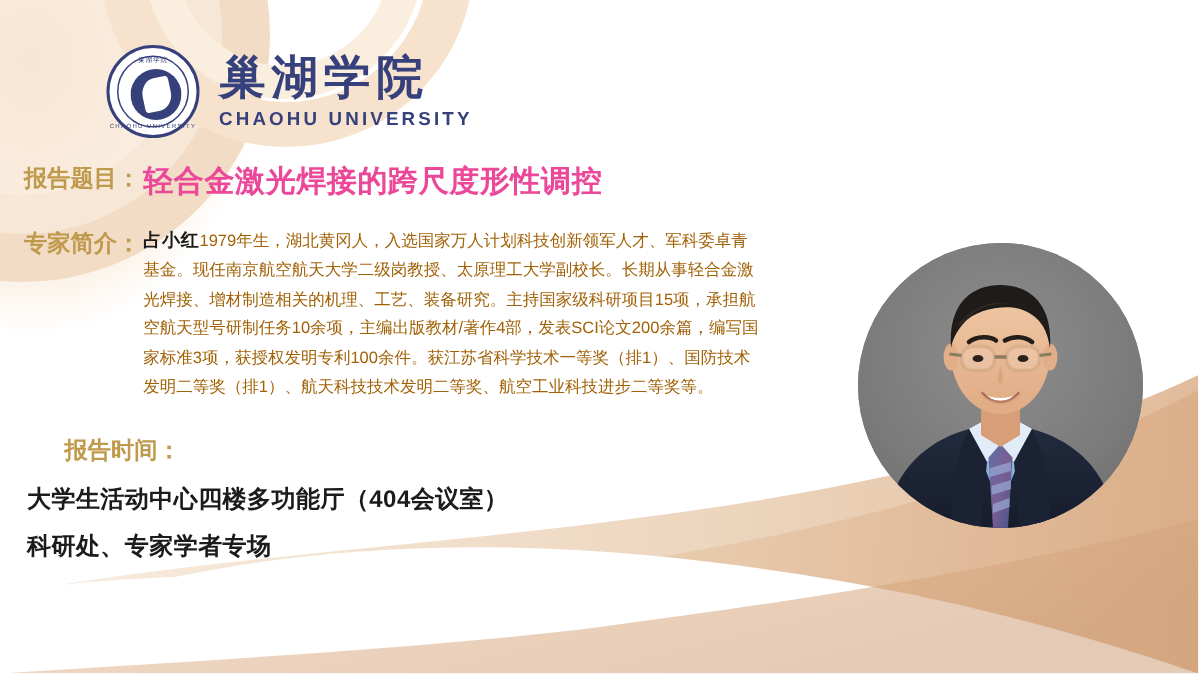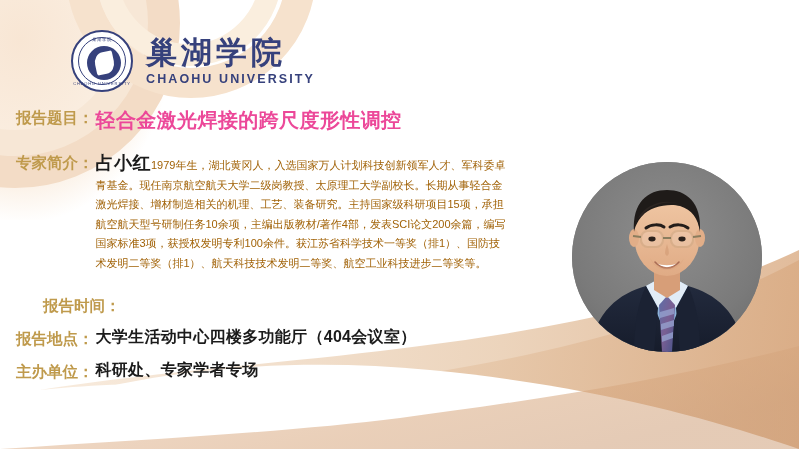--- a/index.html
+++ b/index.html
@@ -179,40 +179,39 @@
     color:#bf9a4c;
     font-size:15.5px;
     font-weight:bold;
     white-space:nowrap;
     flex:0 0 auto;
     line-height:1.5;
   }
 
   .row-title {
     padding:4px 0 0 16px;
-    font-family:Liberation Mono, monospace;
   }
   .title-text {
     margin-left:2px;
     font-size:20px;
     font-weight:bold;
     color:#ec4899;
     letter-spacing:.4px;
     line-height:1.35;
   }
 
   .row-bio {
     padding:16px 0 0 16px;
   }
   .bio-body {
     width:412px;
     margin-left:2px;
   }
   .bio-name {
-    font-size:18px;
+    font-size:12px;
     font-weight:bold;
     color:#1a1a1a;
     letter-spacing:.5px;
   }
   .bio-text {
     font-size:11px;
     color:#a16207;
     line-height:1.58;
     text-align:justify;
     text-justify:inter-character;
@@ -379,24 +378,22 @@
       <div class="bio-body">
         <span class="bio-name">占小红</span><span class="bio-text">1979年生，湖北黄冈人，入选国家万人计划科技创新领军人才、军科委卓青基金。现任南京航空航天大学二级岗教授、太原理工大学副校长。长期从事轻合金激光焊接、增材制造相关的机理、工艺、装备研究。主持国家级科研项目15项，承担航空航天型号研制任务10余项，主编出版教材/著作4部，发表SCI论文200余篇，编写国家标准3项，获授权发明专利100余件。获江苏省科学技术一等奖（排1）、国防技术发明二等奖（排1）、航天科技技术发明二等奖、航空工业科技进步二等奖等。</span>
       </div>
     </div>
 
     <div class="row row-info first">
       <span class="label">报告时间：</span>
     </div>
 
     <div class="row row-info">
-      <span class="label">报告地点：</span>
       <span class="info-val">大学生活动中心四楼多功能厅（404会议室）</span>
     </div>
 
     <div class="row row-info">
-      <span class="label">主办单位：</span>
       <span class="info-val">科研处、专家学者专场</span>
     </div>
 
   </div>
 
 </div>
 
 </body></html>

